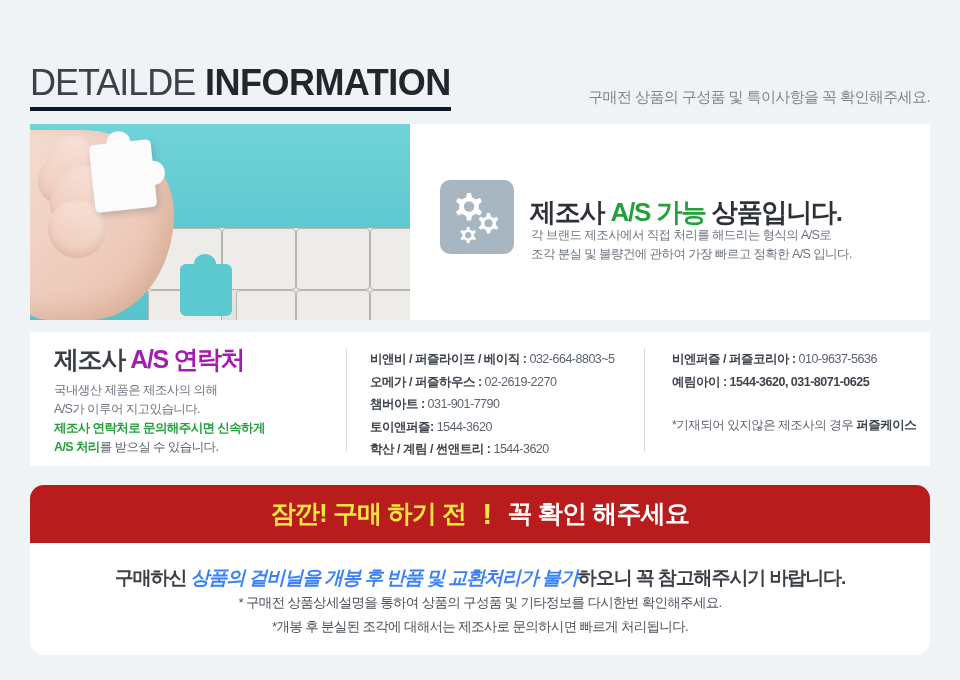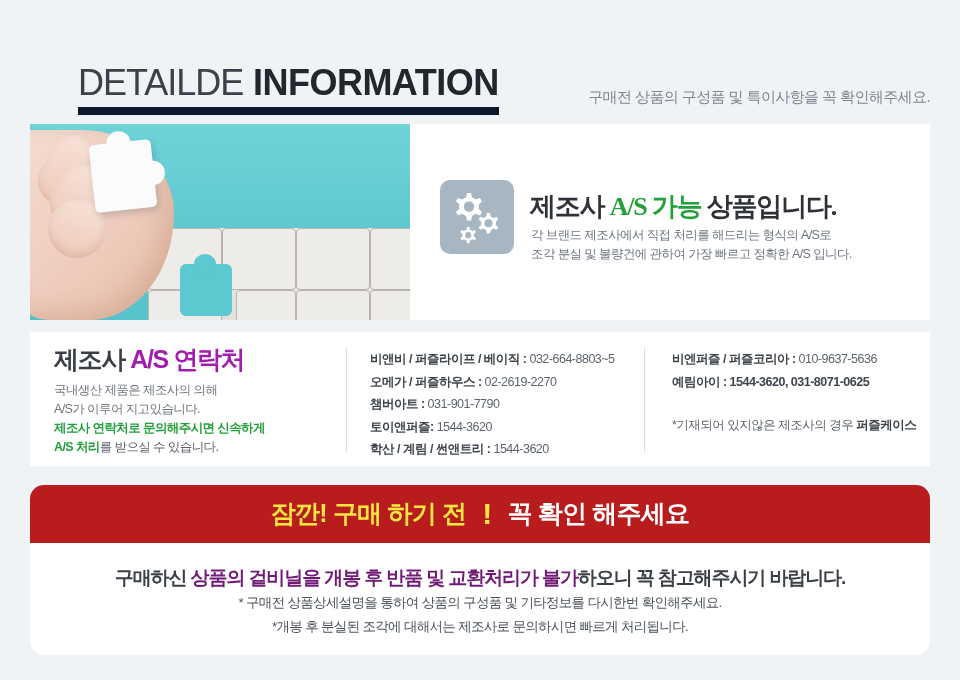--- a/index.html
+++ b/index.html
@@ -11,23 +11,22 @@
     overflow:hidden;
   }
   .page { position:relative; width:960px; height:680px; }
 
   
   .header {
     position:absolute; left:30px; top:62px; width:900px; height:52px;
   }
   .title-wrap {
     position:absolute; left:0; top:0;
-    border-bottom:8px solid #0f172a;
+    border-bottom:4px solid #0f172a;
     padding-bottom:3px;
-    margin-left:48px;
   }
   .title {
     font-size:36px; letter-spacing:-0.5px; color:#2f333a;
     white-space:nowrap; line-height:42px;
   }
   .title .light { font-weight:300; color:#3c4049; letter-spacing:-1px; }
   .title .bold  { font-weight:800; color:#23262c; letter-spacing:-0.5px; }
   .header-note {
     position:absolute; right:0; top:26px;
     font-size:15px; color:#7d858f; letter-spacing:-0.6px;
@@ -86,23 +85,23 @@
     background:#5cc8d0; border-radius:50%;
   }
 
   .hero-text { position:absolute; left:500px; top:0; width:400px; height:196px; }
   .gear-box {
     position:absolute; left:-90px; top:56px; width:74px; height:74px;
     background:#a8b6c2; border-radius:10px;
   }
   .gear-box svg { position:absolute; left:7px; top:7px; }
   .hero-h1 {
-    position:absolute; left:0; top:65px;
+    position:absolute; left:0; top:71px;
     font-size:26px; font-weight:700; letter-spacing:-1.2px;
-    color:#2e3238; white-space:nowrap;font-family:Liberation Serif, serif;
+    color:#2e3238; white-space:nowrap;
   }
   .hero-h1 .green { color:#22a03a; font-weight:800; }
   .hero-sub {
     position:absolute; left:1px; top:102px;
     font-size:12.5px; line-height:19px; color:#6d7480;
     letter-spacing:-0.6px; white-space:nowrap;
   }
 
   
   .contact {
@@ -160,21 +159,21 @@
   
   .footer {
     position:absolute; left:30px; top:543px; width:900px; height:112px;
     background:#ffffff; border-radius:0 0 14px 14px;
     text-align:center;
   }
   .foot-main {
     margin-top:22px; font-size:19px; font-weight:700;
     letter-spacing:-1.1px; color:#3b3f46; white-space:nowrap;
   }
-  .foot-main .red { color:#701a75; font-weight:800; }
+  .foot-main .red { color:#3b82f6; font-weight:800;font-style:italic; }
   .foot-sub {
     font-size:13.5px; line-height:24px;
     color:#4c525b; letter-spacing:-0.7px; white-space:nowrap;
   }
 </style>
 </head>
 <body>
 
 <div class="page">
 

